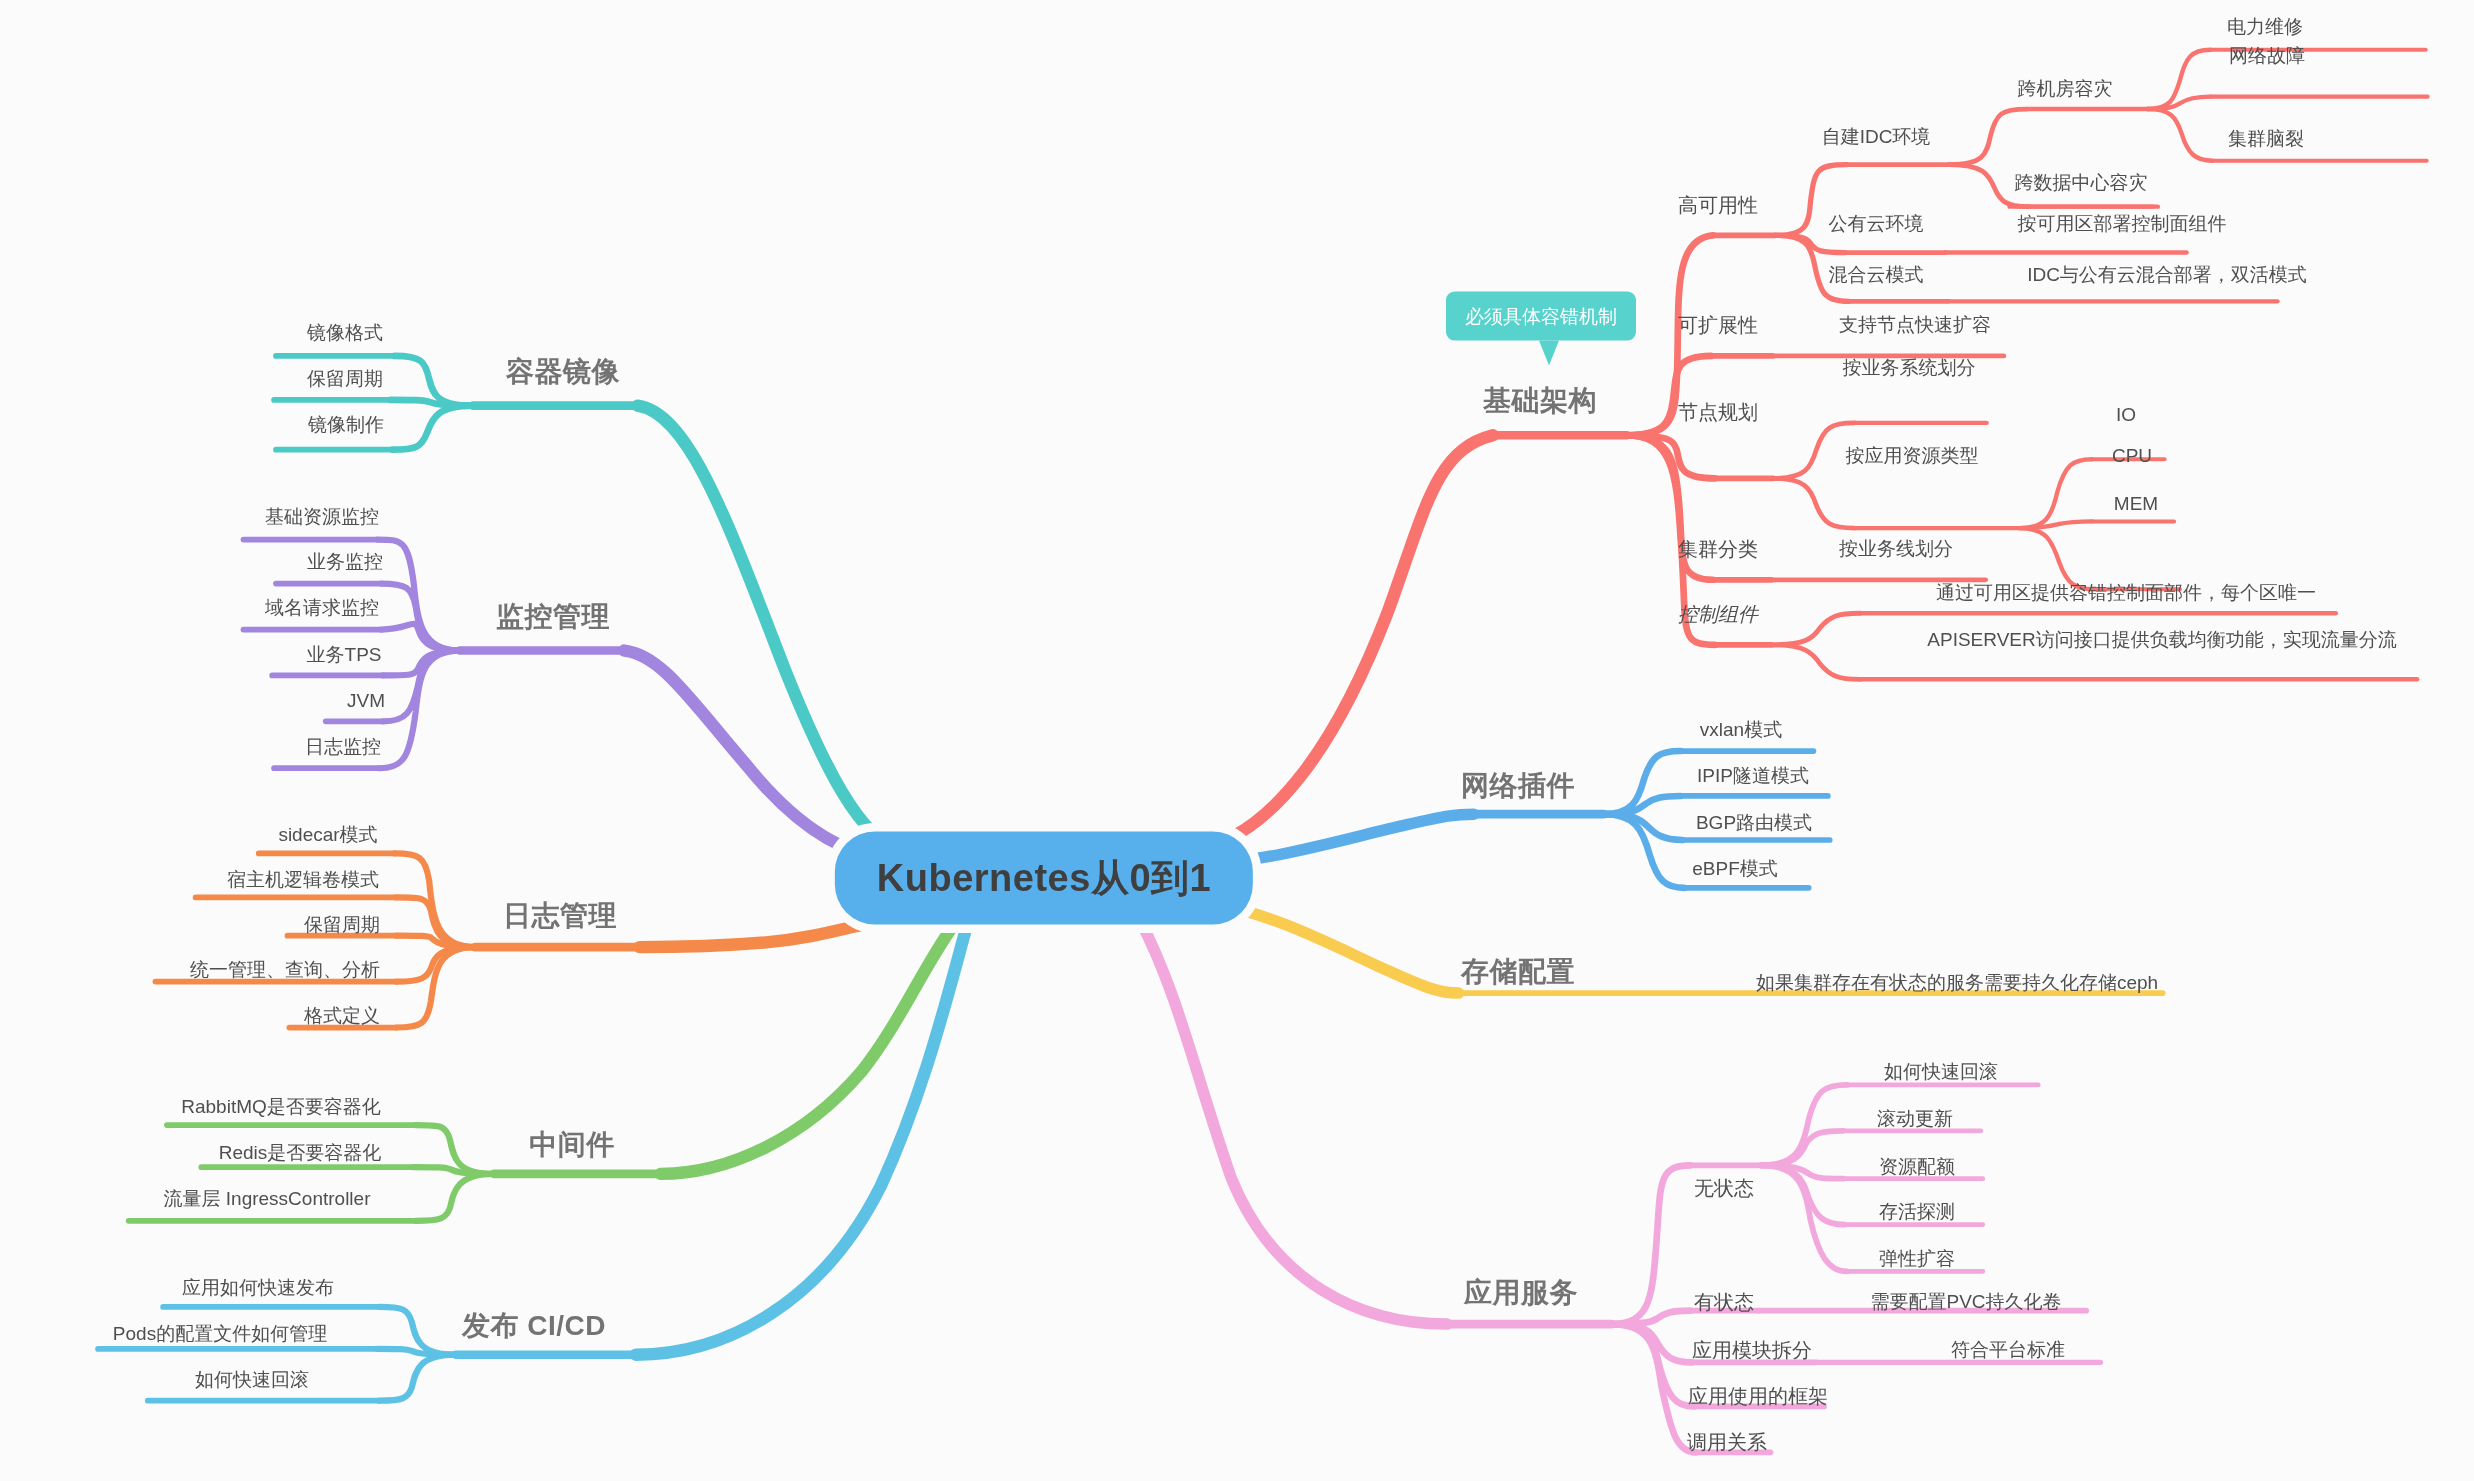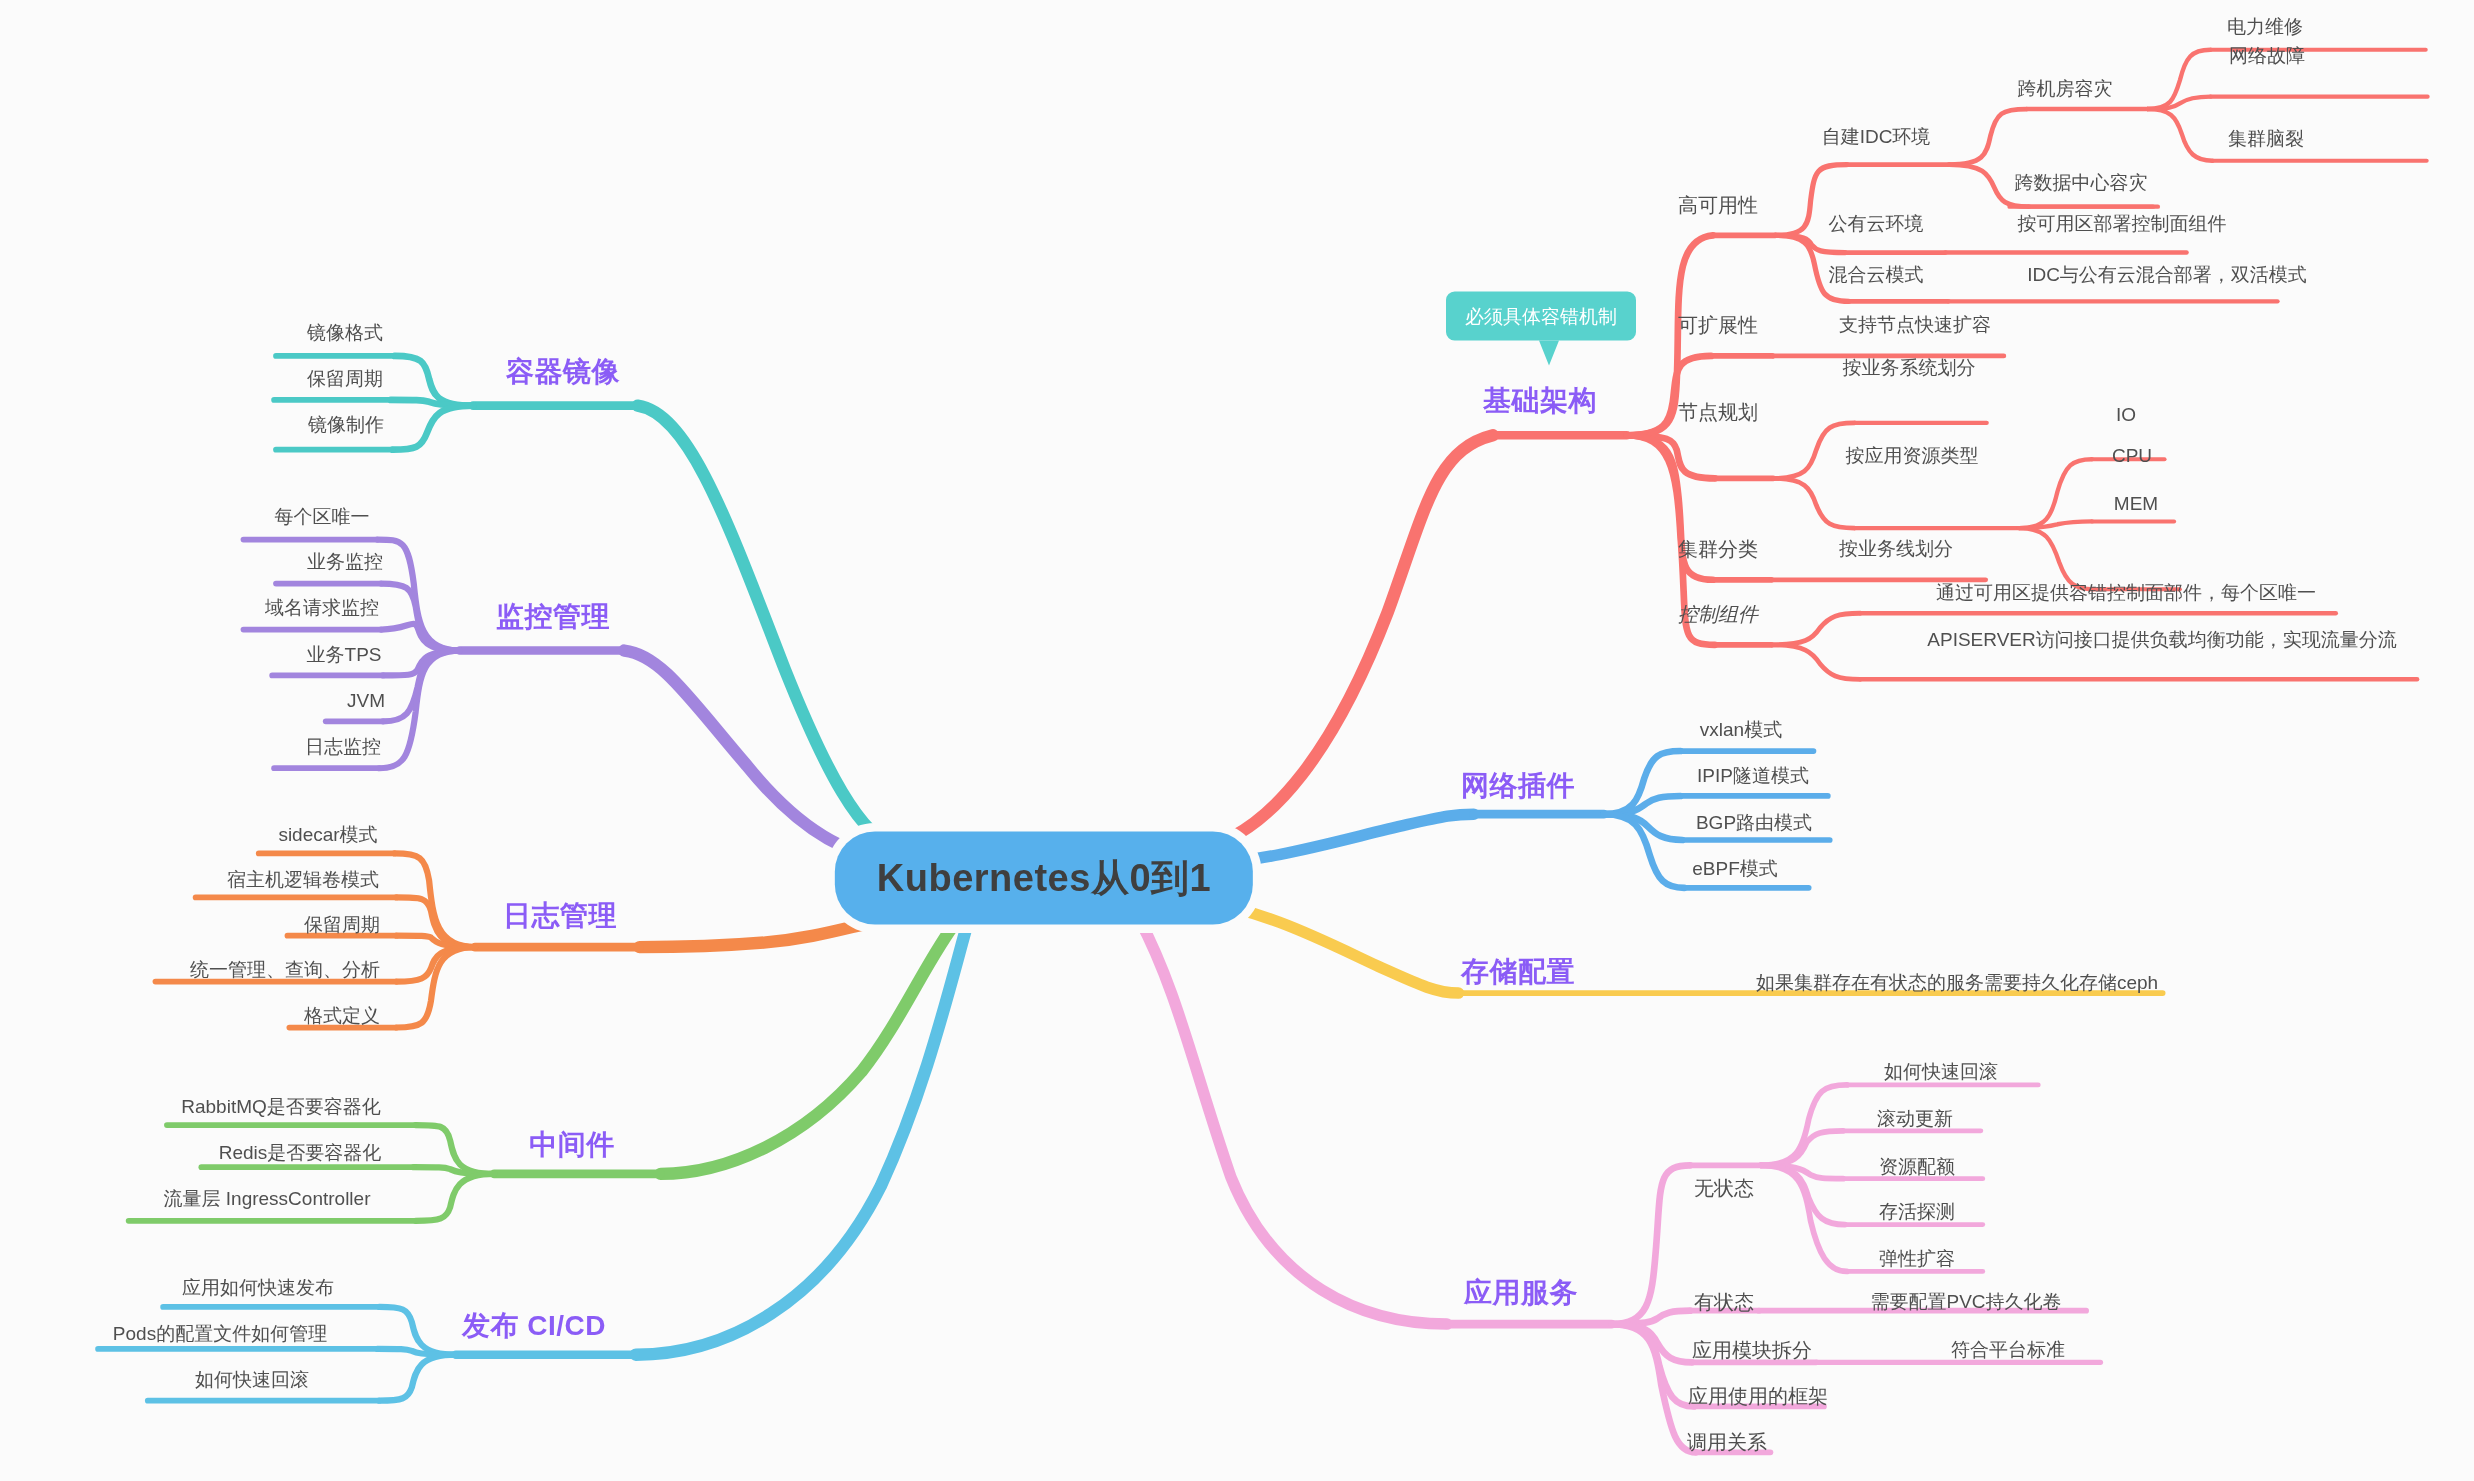--- a/index.html
+++ b/index.html
@@ -38,21 +38,21 @@
     font-weight: bold;
     padding: 21px 42px;
     border-radius: 40px;
     white-space: nowrap;
     box-shadow: 0 0 0 8.6px #fbfbfb;
     letter-spacing: 0.5px;
   }
   .lvl1 {
     font-size: 28px;
     font-weight: bold;
-    color: #8b5cf6;
+    color: #737373;
     letter-spacing: 0.5px;
   }
   .lvl2 { font-size: 20px; color: #4f4f4f; }
   .lvl3 { font-size: 19px; color: #4f4f4f; }
   .lvl4 { font-size: 19px; color: #4f4f4f; }
   .callout {
     position: absolute;
     transform: translate(-50%, -50%);
     background: #58d2cd;
     color: #ffffff;
@@ -290,21 +290,21 @@
   <div class="node lvl3" style="left:2008px; top:1350px;">符合平台标准</div>
   <div class="node lvl2" style="left:1758px; top:1396px;">应用使用的框架</div>
   <div class="node lvl2" style="left:1727px; top:1442px;">调用关系</div>
 
   <div class="node lvl1" style="left:563px; top:372px;">容器镜像</div>
   <div class="node lvl3" style="left:345px; top:333px;">镜像格式</div>
   <div class="node lvl3" style="left:345px; top:379px;">保留周期</div>
   <div class="node lvl3" style="left:346px; top:425px;">镜像制作</div>
 
   <div class="node lvl1" style="left:553px; top:617px;">监控管理</div>
-  <div class="node lvl3" style="left:322px; top:517px;">每个区唯一</div>
+  <div class="node lvl3" style="left:322px; top:517px;">基础资源监控</div>
   <div class="node lvl3" style="left:345px; top:562px;">业务监控</div>
   <div class="node lvl3" style="left:322px; top:608px;">域名请求监控</div>
   <div class="node lvl3" style="left:344px; top:655px;">业务TPS</div>
   <div class="node lvl3" style="left:366px; top:701px;">JVM</div>
   <div class="node lvl3" style="left:343px; top:747px;">日志监控</div>
 
   <div class="node lvl1" style="left:560px; top:916px;">日志管理</div>
   <div class="node lvl3" style="left:328px; top:835px;">sidecar模式</div>
   <div class="node lvl3" style="left:303px; top:880px;">宿主机逻辑卷模式</div>
   <div class="node lvl3" style="left:342px; top:925px;">保留周期</div>

